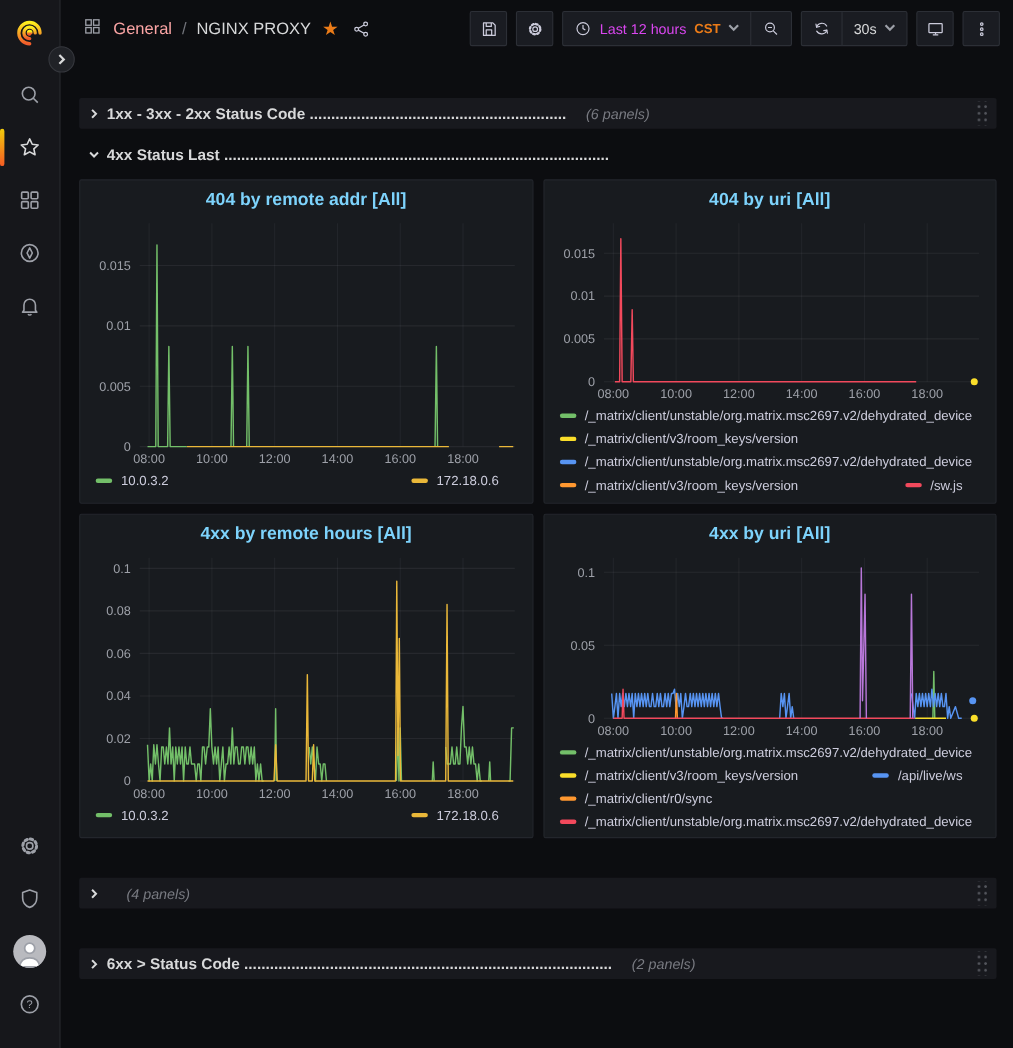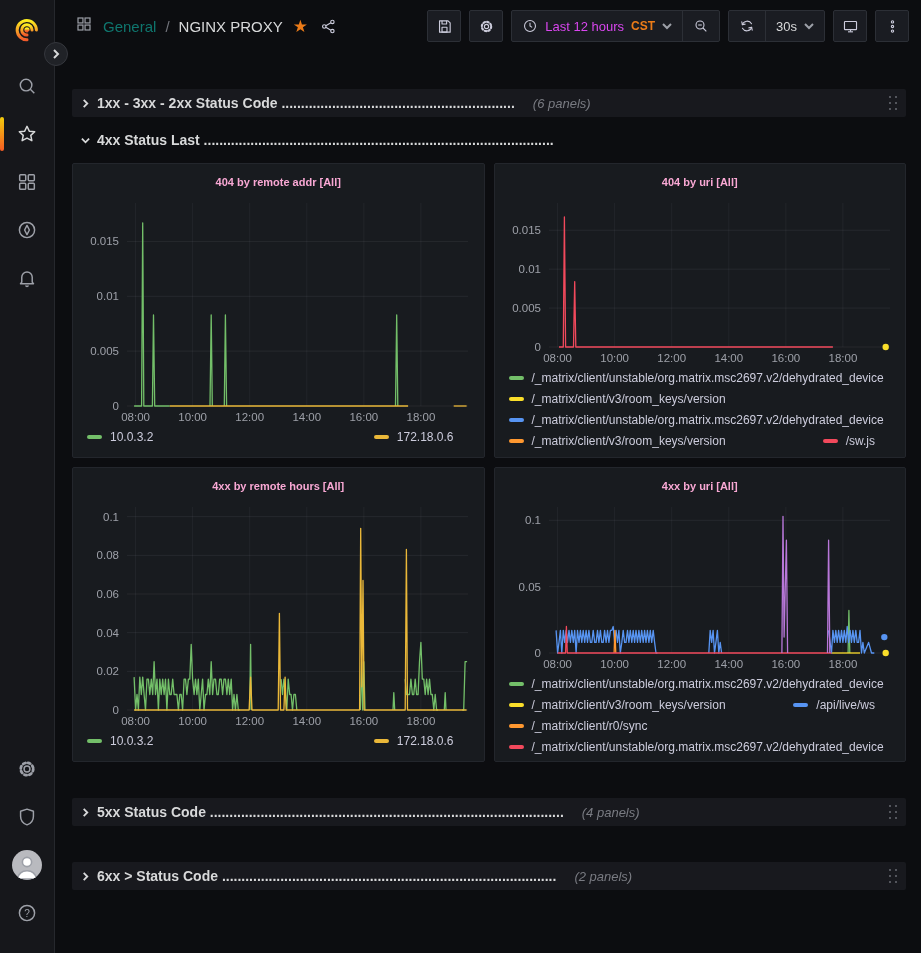--- a/index.html
+++ b/index.html
@@ -19,21 +19,21 @@
 
   .expand-pill { position:absolute; left:44px; top:42px; width:24px; height:24px; border-radius:50%; background:#202227; border:1px solid #35373d; color:#d8d9da; display:flex; align-items:center; justify-content:center; z-index:9; cursor:pointer; }
   .expand-pill svg { stroke:#d8d9da; fill:none; stroke-width:2; }
 
   
   .main { flex:1; display:flex; flex-direction:column; min-width:0; }
 
   .topbar { height:52px; flex:none; display:flex; align-items:center; padding:0 12px 0 20px; }
   .crumb-icon svg { stroke:#9da0a8; fill:none; stroke-width:1.6; }
   .crumb { display:flex; align-items:center; gap:9px; margin-left:10px; font-size:15px; }
-  .crumb .sec { color:#0f766e; cursor:pointer; }
+  .crumb .sec { color:#fca5a5; cursor:pointer; }
   .crumb .sep { color:#73757c; }
   .crumb .ttl { color:#d8d9da; cursor:pointer; }
   .fav-star { color:#eb7b18; font-size:17px; margin-left:10px; cursor:pointer; }
   .share-ic { margin-left:12px; cursor:pointer; display:flex; }
   .share-ic svg { stroke:#ccccdc; fill:none; stroke-width:1.6; }
 
   .toolbar { margin-left:auto; display:flex; align-items:center; gap:8px; }
   .tb-btn, .btn-group { background:#1a1c22; border:1px solid #2c2f36; border-radius:2px; height:32px; display:flex; align-items:center; }
   .tb-btn { width:34px; justify-content:center; cursor:pointer; }
   .tb-btn svg, .btn-group svg.ic { stroke:#ccccdc; fill:none; stroke-width:1.6; }
@@ -57,21 +57,21 @@
   .row-header { height:28px; display:flex; align-items:center; padding:0 8px 0 9px; margin-bottom:9px; border-radius:2px; cursor:pointer; }
   .row-header.collapsed { background:#18191e;margin-top:36px; }
   .row-chevron { display:flex; margin-right:7px; }
   .row-chevron svg { stroke:#d8d9da; fill:none; stroke-width:2; }
   .row-title { font-size:14px; font-weight:700; color:#d8d9da; white-space:nowrap; overflow:hidden; }
   .row-count { font-size:13px; font-style:italic; color:#797b82; margin-left:18px; white-space:nowrap; }
   .grip { margin-left:auto; width:12px; height:22px; background-image:radial-gradient(#53555c 1.1px, transparent 1.3px); background-size:6px 6px; background-position:1px 2px; cursor:grab; }
 
   .panels { display:grid; grid-template-columns:1fr 1fr; gap:9px; margin-bottom:15px; }
   .panel { height:295px; background:#181b1f; border:1px solid #23262c; border-radius:2px; padding:5px 8px 2px; display:flex; flex-direction:column; overflow:hidden; }
-  .panel-title { flex:none; height:26px; display:flex; align-items:center; justify-content:center; font-size:11px; font-weight:600; color:#f9a8d4; cursor:pointer; }
+  .panel-title { flex:none; height:26px; display:flex; align-items:center; justify-content:center; font-size:16px; font-weight:600; color:#7dd3fc; cursor:pointer; }
   .plot { flex:1 1 auto; min-height:0; position:relative; cursor:crosshair; }
   .plot svg { position:absolute; left:0; top:0; }
   .legend { flex:0 0 auto; display:flex; flex-wrap:wrap; align-items:flex-start; padding:4px 4px 4px 6px; overflow:hidden;justify-content:space-between; }
   .legend-item { display:flex; align-items:center; gap:8px; margin:0 18px 7px 0; white-space:nowrap; cursor:pointer; }
   .legend-item .swatch { width:15px; height:4px; border-radius:2px; flex:none; }
   .legend-item .lname { font-size:12px; color:#ccccdc; }
 
   .mono-text { pointer-events:none; }
 </style>
 </head>
@@ -483,21 +483,20 @@
             </div>
         </div>
       </div>
 
       <div class="row-header collapsed">
         <span class="row-chevron">
             <svg width="9" height="9" viewBox="0 0 10 10">
               <polyline points="3,1 7,5 3,9"></polyline>
             </svg>
           </span>
-        <span class="row-title">5xx Status Code ...........................................................................................</span>
         <span class="row-count">(4 panels)</span>
         <span class="grip"></span>
       </div>
 
       <div class="row-header collapsed">
         <span class="row-chevron">
             <svg width="9" height="9" viewBox="0 0 10 10">
               <polyline points="3,1 7,5 3,9"></polyline>
             </svg>
           </span>

